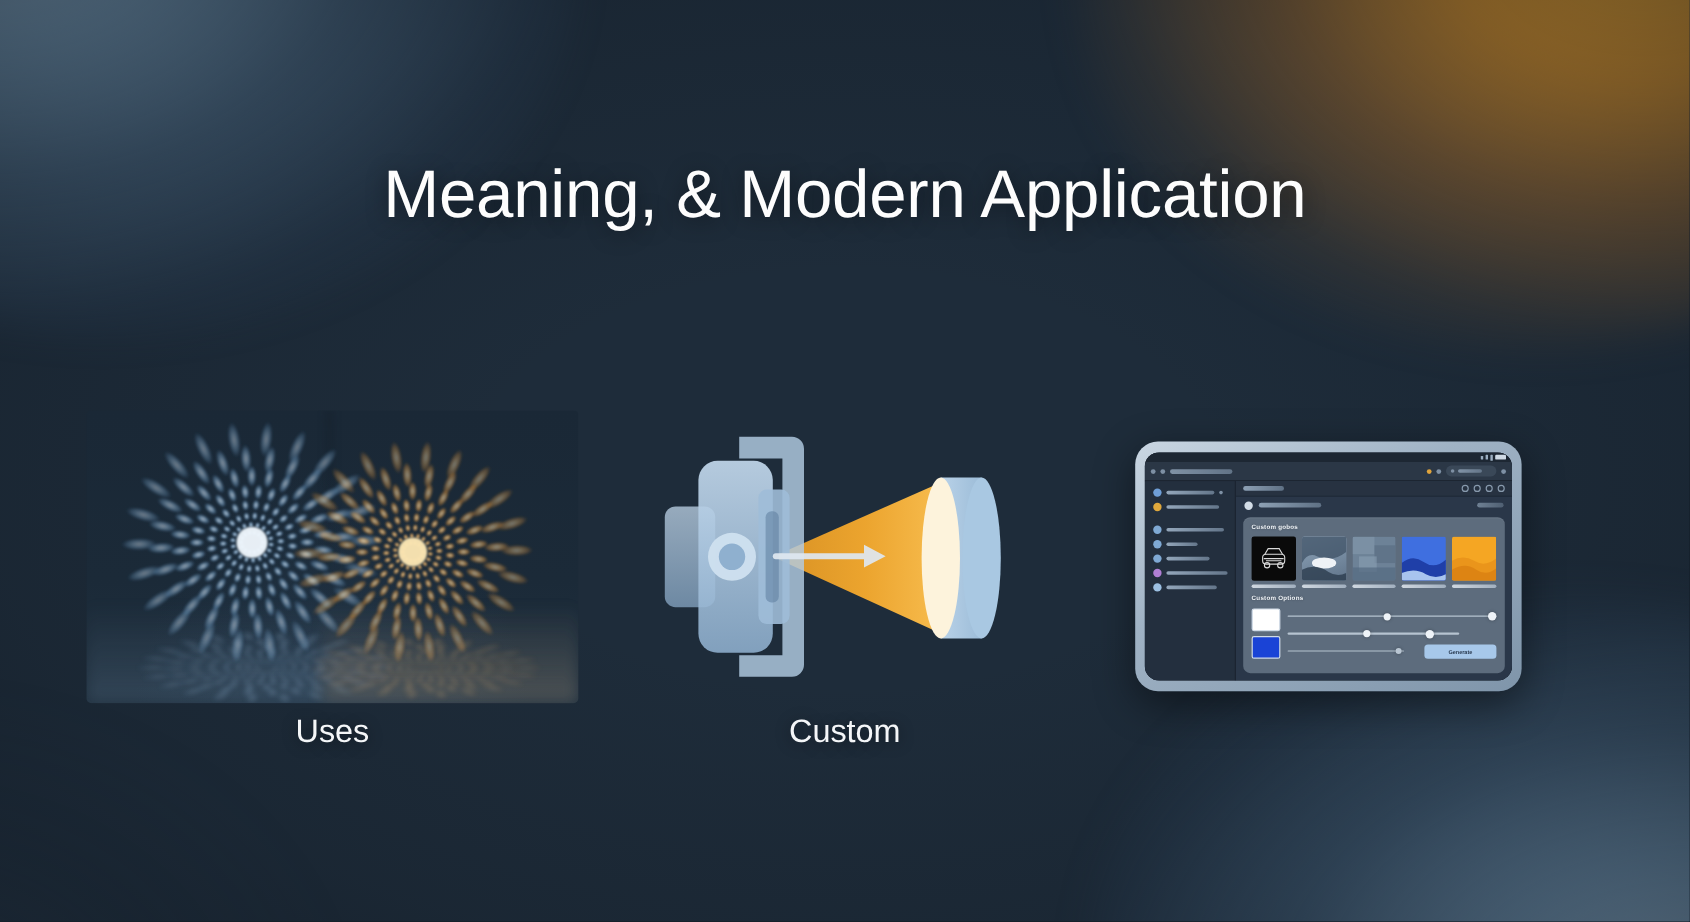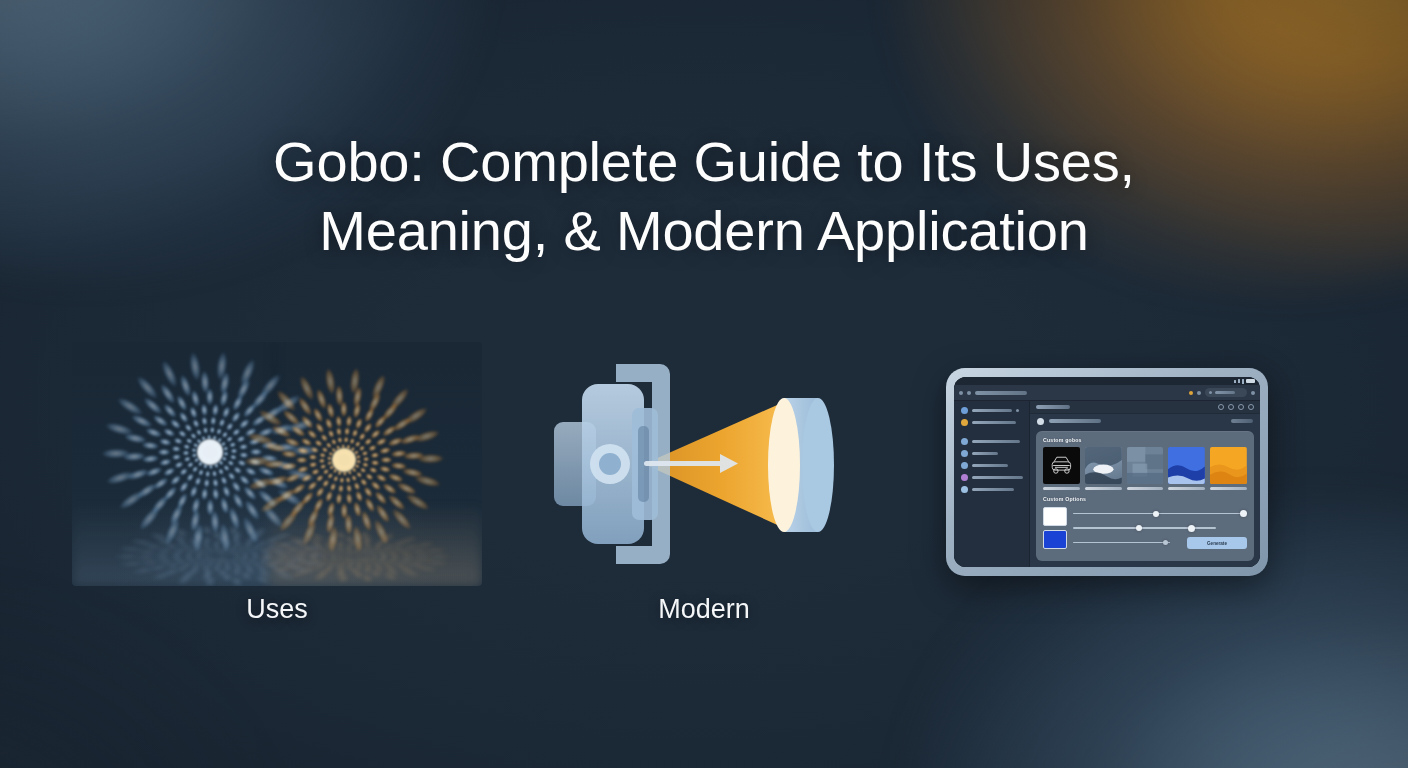--- a/index.html
+++ b/index.html
@@ -213,21 +213,20 @@
 
 <div id="stage">
 
   <div class="glow glow-tl"></div>
   <div class="glow glow-tr"></div>
   <div class="glow glow-br"></div>
   <div class="glow glow-bl"></div>
   <div class="vignette"></div>
 
   <h1 id="title">
-    <span class="l1">Gobo: Complete Guide to Its Uses,</span>
     <span class="l2">Meaning, &amp; Modern Application</span>
   </h1>
 
   <div id="panels">
 
     <div class="panel" id="panel-uses">
       <div class="proj-scene">
         <div class="corner-shadow"></div>
         <svg width="410" height="244" viewBox="0 0 410 244" style="position:absolute;left:0;top:0;">
           <defs>
@@ -1008,21 +1007,21 @@
           <rect x="96" y="115" width="80" height="5" rx="2.5" fill="#dfe8f1"></rect>
           <path d="M172,108 L190,117.5 L172,127 Z" fill="#dfe8f1"></path>
         </g>
 
         <g>
           <path d="M236,52 h34 a0,0 0 0 1 0,0 v134 a0,0 0 0 1 0,0 h-34 z" fill="url(#lensGrad)"></path>
           <ellipse cx="270" cy="119" rx="16" ry="67" fill="#a9c8e2"></ellipse>
           <ellipse cx="236" cy="119" rx="16" ry="67" fill="#fdf3dc"></ellipse>
         </g>
       </svg>
-      <div class="cap">Modern</div>
+      <div class="cap">Custom</div>
     </div>
 
     <div class="panel" id="panel-app">
       <div class="tablet">
         <div class="tablet-screen">
 
           <div class="t-statusbar">
             <span class="t-sig"></span>
             <span class="t-sig" style="height:4px"></span>
             <span class="t-sig" style="height:5px"></span>

